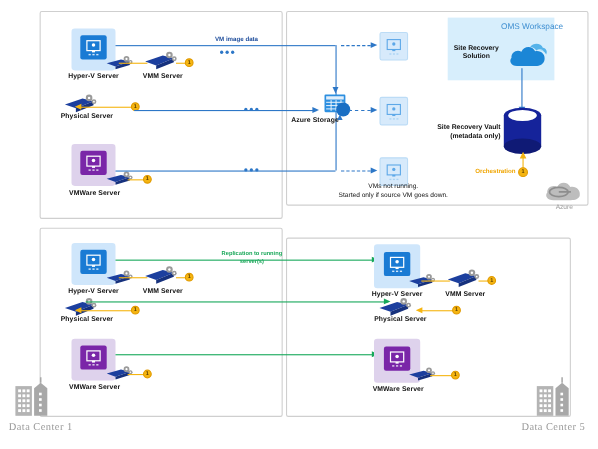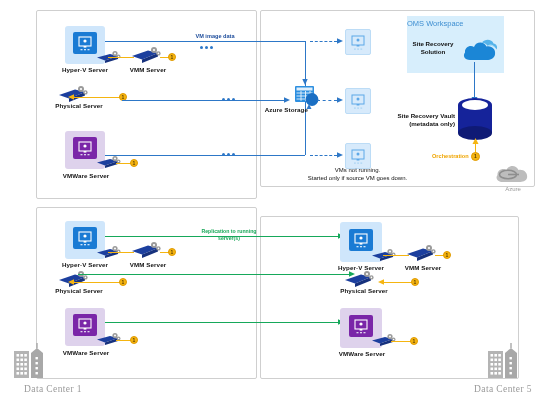--- a/index.html
+++ b/index.html
@@ -322,21 +322,21 @@
       <rect x="10.6" y="15" width="2.8" height="1.5" fill="#5da8e8"></rect>
       <rect x="8" y="18.5" width="1.8" height="1.2" fill="#a9d3f3"></rect>
       <rect x="11.2" y="18.5" width="1.8" height="1.2" fill="#a9d3f3"></rect>
       <rect x="14.4" y="18.5" width="1.8" height="1.2" fill="#a9d3f3"></rect>
     </svg>
   </div>
   <div class="note" style="left:285px;top:166px;width:145px;">VMs not running.</div>
   <div class="note" style="left:285px;top:174px;width:145px;">Started only if source VM goes down.</div>
 
   <div class="abs" style="left:407px;top:16px;width:97px;height:57px;background:#d7eefc;"></div>
-  <div class="oms-title" style="left:407px;top:19px;width:105px;text-align:left;">OMS Workspace</div>
+  <div class="oms-title" style="left:407px;top:19px;width:105px;text-align:right;">OMS Workspace</div>
   <div class="blk-label" style="left:404px;top:40px;width:58px;">Site Recovery</div>
   <div class="blk-label" style="left:404px;top:48px;width:58px;">Solution</div>
   <svg class="abs" style="left:462px;top:33px;" width="36" height="30" viewBox="0 0 36 30">
     <path d="M8 27 C2.5 27 0.5 22.5 3 19.5 C2.5 14.5 8 11.5 12 14 C14 8.5 22 8 24.5 13.5 C30 12.5 34 16.5 33 21.5 C32.2 25.5 28.5 27 25 27 Z" fill="#1b86d6"></path>
     <path d="M20 9.5 C23 5.5 30 6 31.5 10.5 C34.5 10.8 36 14 34.5 16.5 C33 13 29 11.5 25.5 12.8 C24.3 11 22.2 9.8 20 9.5 Z" fill="#55b3ea"></path>
     <path d="M26 12.2 C28.6 10.5 32.2 11.8 33 14.8 C31.2 13 28.4 12.4 26 12.2 Z" fill="#a9dcf7"></path>
   </svg>
 
   <div class="vline blue" style="left:474px;top:62px;height:38px;"></div>
   <svg class="abs" style="left:470px;top:95px;" width="9" height="9" viewBox="0 0 9 9">
@@ -576,21 +576,21 @@
         <rect x="12.3" y="24.5" width="2.6" height="2.6"></rect>
       <rect x="4.5" y="29" width="2.6" height="2.6"></rect>
         <rect x="8.4" y="29" width="2.6" height="2.6"></rect>
         <rect x="12.3" y="29" width="2.6" height="2.6"></rect>
       <rect x="23.5" y="14" width="2.4" height="2.4"></rect>
         <rect x="23.5" y="19" width="2.4" height="2.4"></rect>
       <rect x="23.5" y="24" width="2.4" height="2.4"></rect>
         <rect x="23.5" y="29" width="2.4" height="2.4"></rect>
     </g>
   </svg>
-  <div class="dc-label" style="left:8px;top:384px;margin-left:16px;">Data Center 1</div>
+  <div class="dc-label" style="left:8px;top:384px;">Data Center 1</div>
 
   <svg class="abs" style="left:486px;top:343px;" width="34" height="36" viewBox="0 0 34 36">
     <rect x="2" y="8" width="15" height="27" fill="#b4b4b4"></rect>
     <polygon points="19,35 19,10 25,5 31,10 31,35" fill="#a8a8a8"></polygon>
     <line x1="25" y1="5" x2="25" y2="0" stroke="#a8a8a8" stroke-width="1.4"></line>
     <g fill="#ffffff">
       <rect x="4.5" y="11" width="2.6" height="2.6"></rect>
         <rect x="8.4" y="11" width="2.6" height="2.6"></rect>
         <rect x="12.3" y="11" width="2.6" height="2.6"></rect>
       <rect x="4.5" y="15.5" width="2.6" height="2.6"></rect>

